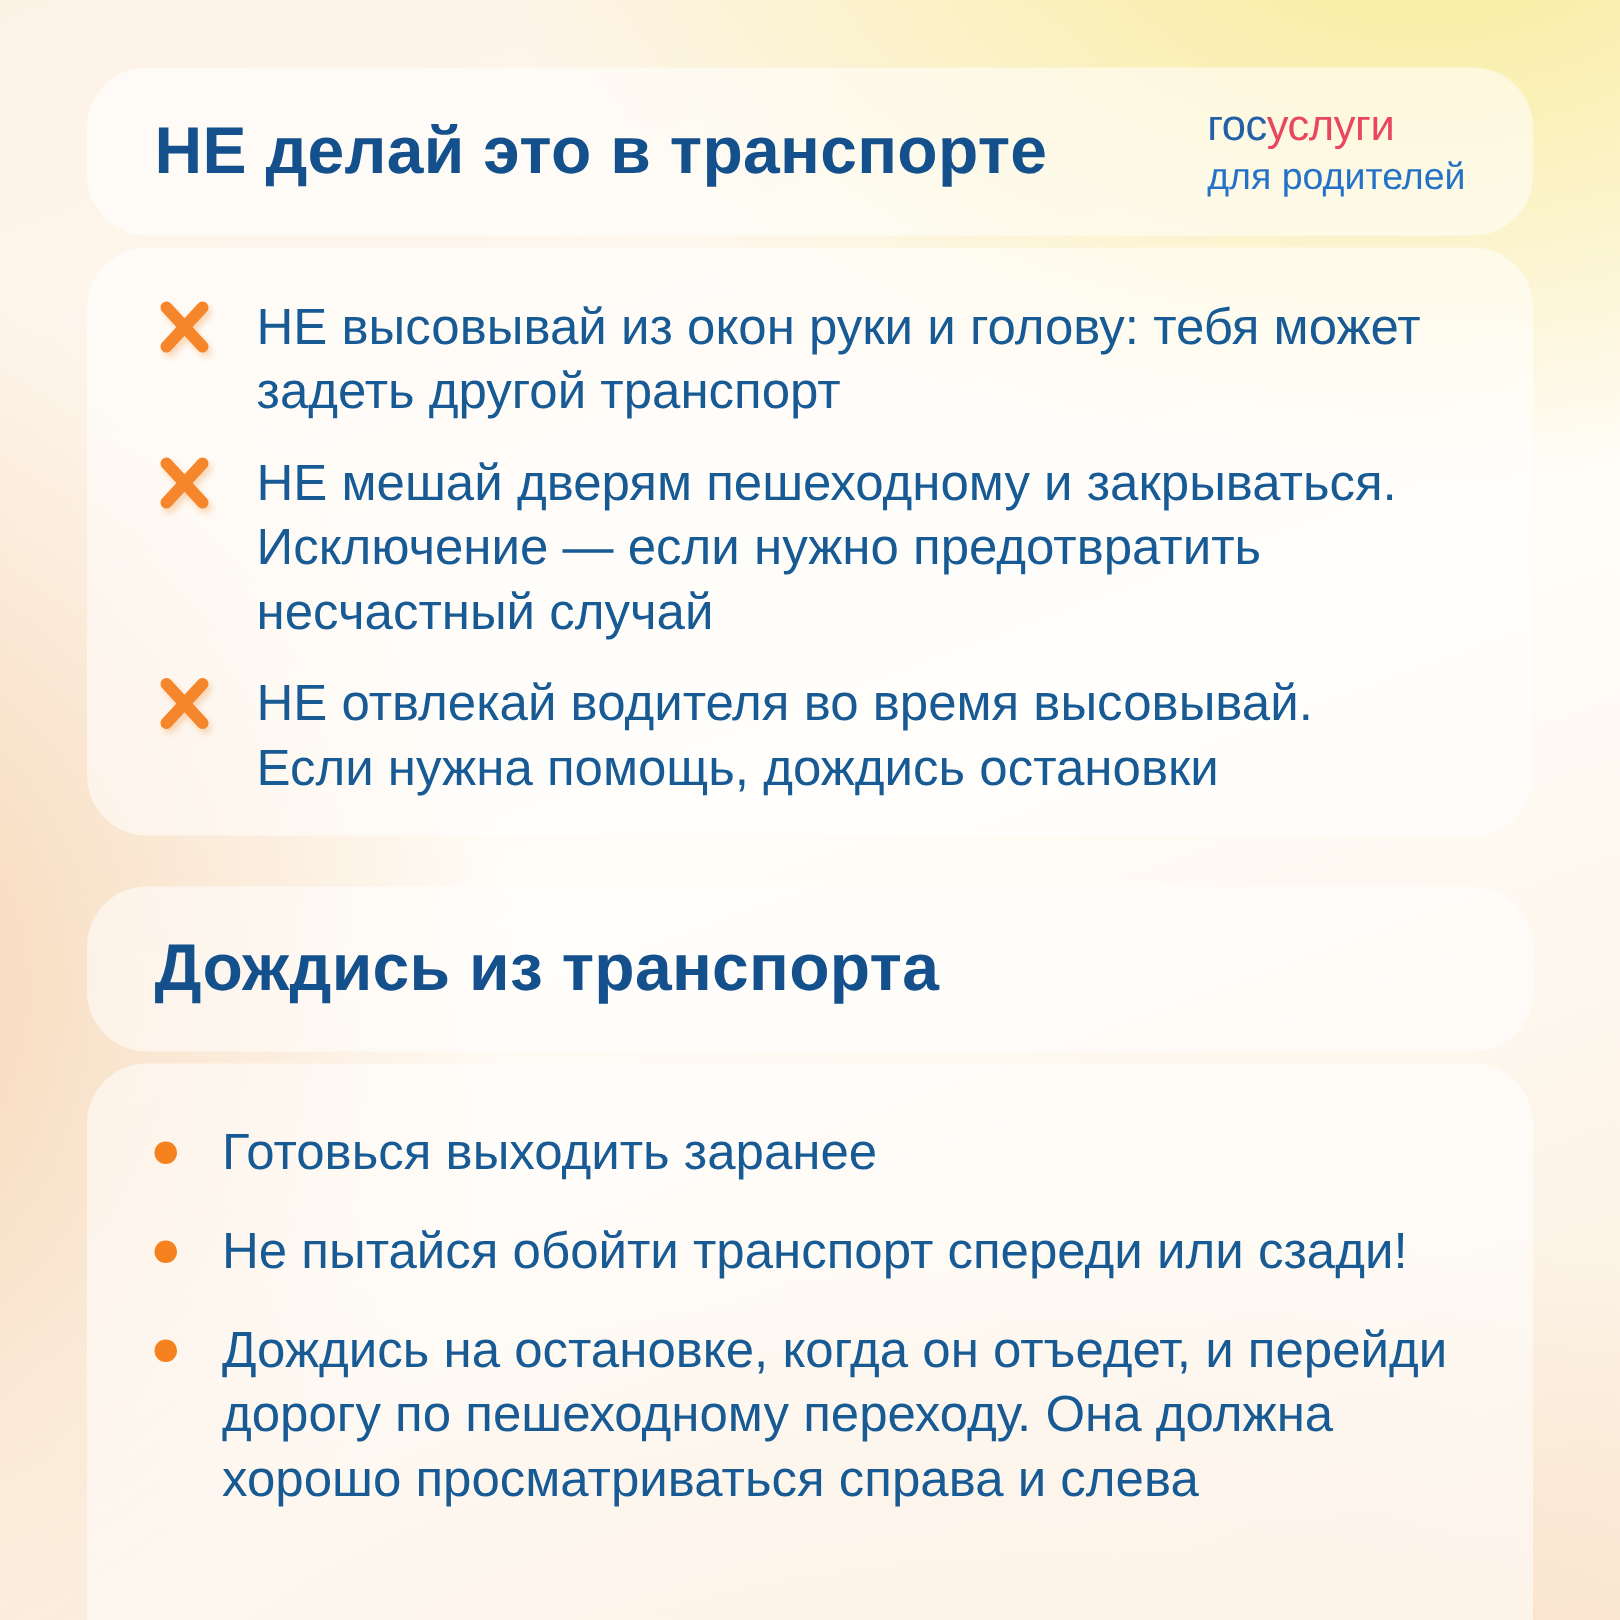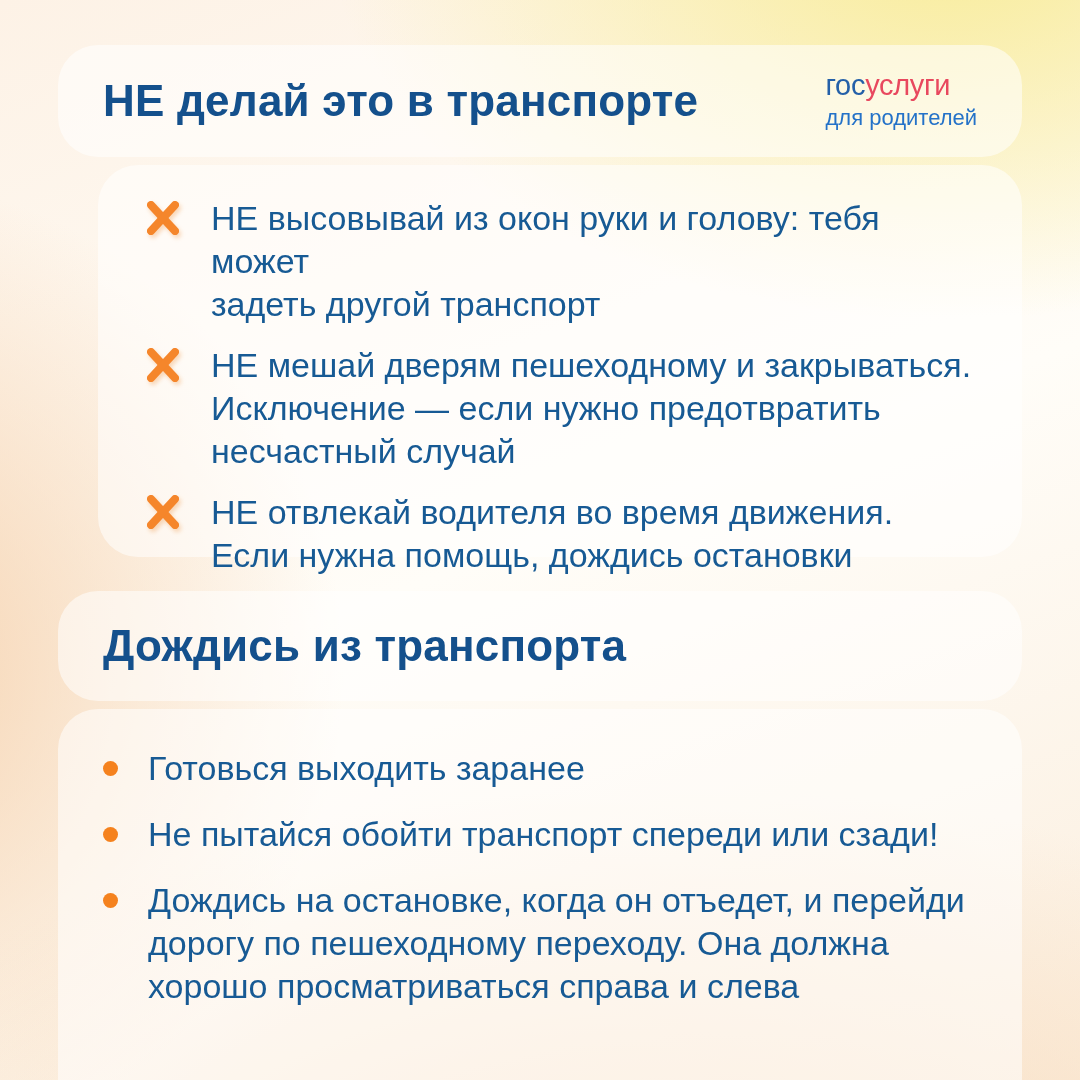--- a/index.html
+++ b/index.html
@@ -45,30 +45,29 @@
     font-weight: bold;
     letter-spacing: 0.2px;
   }
 
   .logo { text-align: left; line-height: 1; padding-bottom: 2px; }
   .logo-word { font-size: 29px; font-weight: normal; letter-spacing: -0.3px; }
   .logo-gos    { color: var(--logo-primary, #2460A8); }
   .logo-uslugi { color: var(--logo-accent, #E8485E); }
   .logo-sub {
     margin-top: 7px;
-    font-size: 22px;
+    font-size: 25px;
     color: var(--logo-subtitle, #2472C8);
   }
 
   
   .donts-card {
     margin-top: 8px;
     height: 392px;
     padding: 32px 45px 0 45px;
-    margin-left: 40px;
   }
 
   .list-row {
     display: flex;
     align-items: flex-start;
     margin-bottom: 18px;
   }
 
   .item-text {
     color: var(--body-text, #175A94);
@@ -156,21 +155,21 @@
 несчастный случай</p>
     </div>
 
     <div class="list-row">
       <span class="cross-icon">
         <svg width="40" height="40" viewBox="0 0 40 40">
           <line x1="8" y1="7" x2="32" y2="33" stroke-width="8" stroke-linecap="round"></line>
           <line x1="32" y1="7" x2="8" y2="33" stroke-width="8" stroke-linecap="round"></line>
         </svg>
       </span>
-      <p class="item-text">НЕ отвлекай водителя во время движения.
+      <p class="item-text">НЕ отвлекай водителя во время высовывай.
 Если нужна помощь, дождись остановки</p>
     </div>
 
   </section>
 
   <section class="card subheader-card">
     <h2 class="section-title">Дождись из транспорта</h2>
   </section>
 
   <section class="card tips-card">

